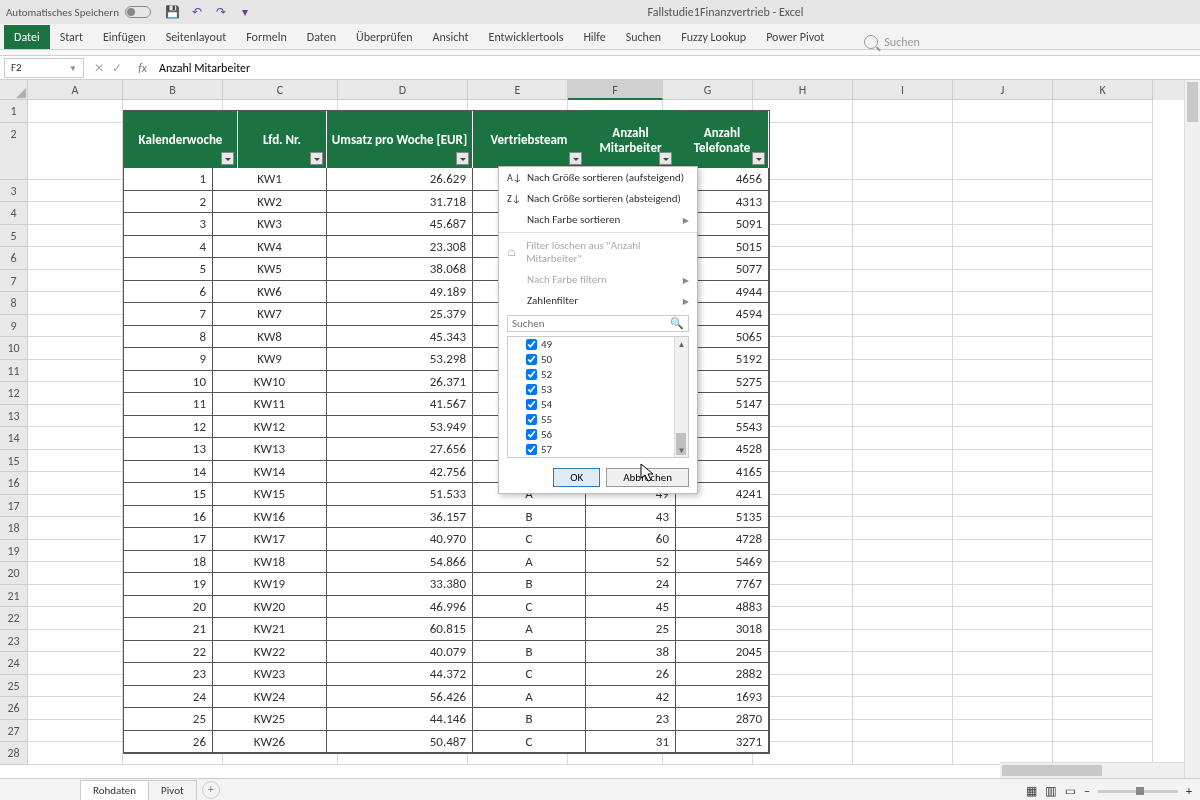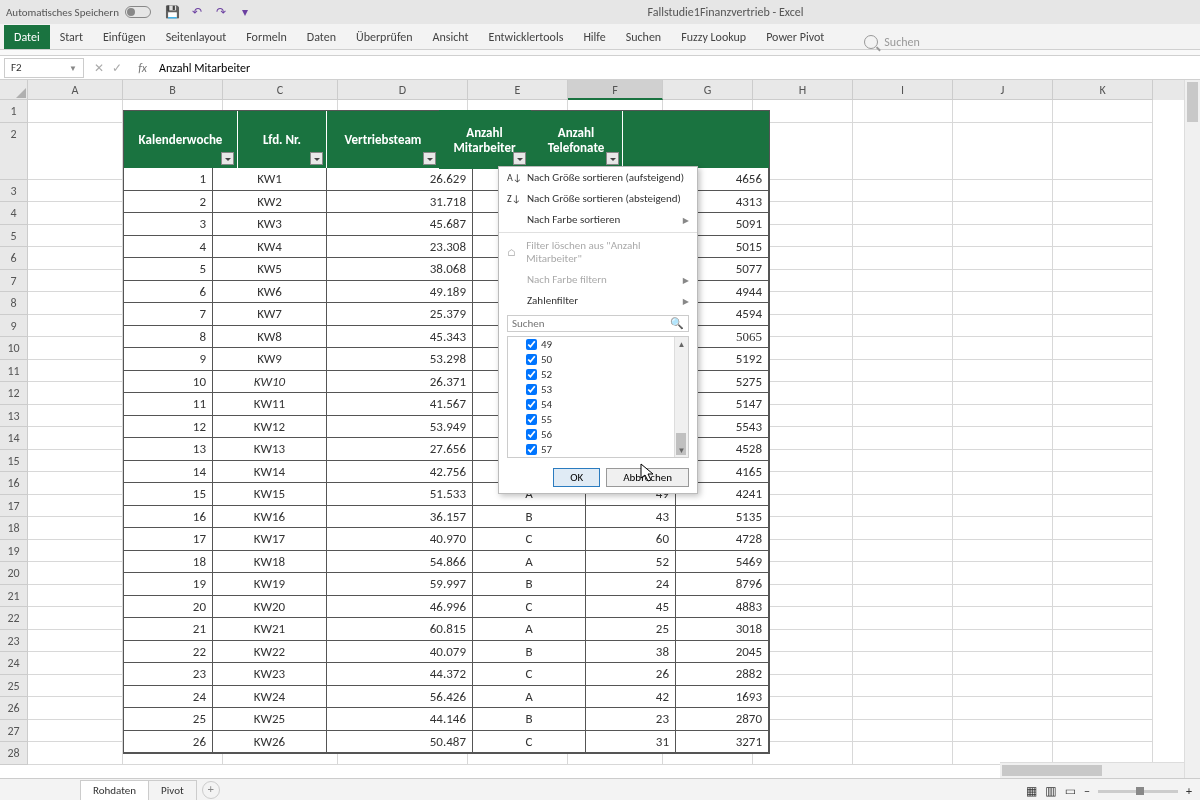--- a/index.html
+++ b/index.html
@@ -555,20 +555,24 @@
   <div class="tbl" id="tbl">
       <div class="tbl-head">
         <div class="th" style="width: 114px;">
           <span>Kalenderwoche</span>
           <div class="filter"></div>
         </div>
         <div class="th" style="width: 89px;">
           <span>Lfd. Nr.</span>
           <div class="filter"></div>
         </div>
+        <div class="th" style="width: 146px;">
+          <span>Umsatz pro Woche [EUR]</span>
+          <div class="filter"></div>
+        </div>
         <div class="th" style="width: 113px;">
           <span>Vertriebsteam</span>
           <div class="filter"></div>
         </div>
         <div class="th sel" style="width: 90px;">
           <span>Anzahl Mitarbeiter</span>
           <div class="filter"></div>
         </div>
         <div class="th" style="width: 93px;">
           <span>Anzahl Telefonate</span>
@@ -630,33 +634,33 @@
         <div class="td c" style="width: 113px;"></div>
         <div class="td r" style="width: 90px;"></div>
         <div class="td r" style="width: 93px;">4594</div>
       </div>
       <div class="tbl-row">
         <div class="td r" style="width: 89px;">8</div>
         <div class="td c" style="width: 114px;">KW8</div>
         <div class="td r" style="width: 146px;">45.343</div>
         <div class="td c" style="width: 113px;"></div>
         <div class="td r" style="width: 90px;"></div>
-        <div class="td r" style="width: 93px; font-family: Liberation Serif, serif;">5065</div>
+        <div class="td r" style="width: 93px;">5065</div>
       </div>
       <div class="tbl-row">
         <div class="td r" style="width: 89px;">9</div>
         <div class="td c" style="width: 114px;">KW9</div>
         <div class="td r" style="width: 146px;">53.298</div>
         <div class="td c" style="width: 113px;"></div>
         <div class="td r" style="width: 90px;"></div>
         <div class="td r" style="width: 93px;">5192</div>
       </div>
       <div class="tbl-row">
         <div class="td r" style="width: 89px;">10</div>
-        <div class="td c" style="width: 114px; font-style: italic;">KW10</div>
+        <div class="td c" style="width: 114px;">KW10</div>
         <div class="td r" style="width: 146px;">26.371</div>
         <div class="td c" style="width: 113px;"></div>
         <div class="td r" style="width: 90px;"></div>
         <div class="td r" style="width: 93px;">5275</div>
       </div>
       <div class="tbl-row">
         <div class="td r" style="width: 89px;">11</div>
         <div class="td c" style="width: 114px;">KW11</div>
         <div class="td r" style="width: 146px;">41.567</div>
         <div class="td c" style="width: 113px;"></div>
@@ -715,24 +719,24 @@
         <div class="td r" style="width: 89px;">18</div>
         <div class="td c" style="width: 114px;">KW18</div>
         <div class="td r" style="width: 146px;">54.866</div>
         <div class="td c" style="width: 113px;">A</div>
         <div class="td r" style="width: 90px;">52</div>
         <div class="td r" style="width: 93px;">5469</div>
       </div>
       <div class="tbl-row">
         <div class="td r" style="width: 89px;">19</div>
         <div class="td c" style="width: 114px;">KW19</div>
-        <div class="td r" style="width: 146px;">59.997</div>
+        <div class="td r" style="width: 146px;">33.380</div>
         <div class="td c" style="width: 113px;">B</div>
         <div class="td r" style="width: 90px;">24</div>
-        <div class="td r" style="width: 93px;">8796</div>
+        <div class="td r" style="width: 93px;">7767</div>
       </div>
       <div class="tbl-row">
         <div class="td r" style="width: 89px;">20</div>
         <div class="td c" style="width: 114px;">KW20</div>
         <div class="td r" style="width: 146px;">46.996</div>
         <div class="td c" style="width: 113px;">C</div>
         <div class="td r" style="width: 90px;">45</div>
         <div class="td r" style="width: 93px;">4883</div>
       </div>
       <div class="tbl-row">

